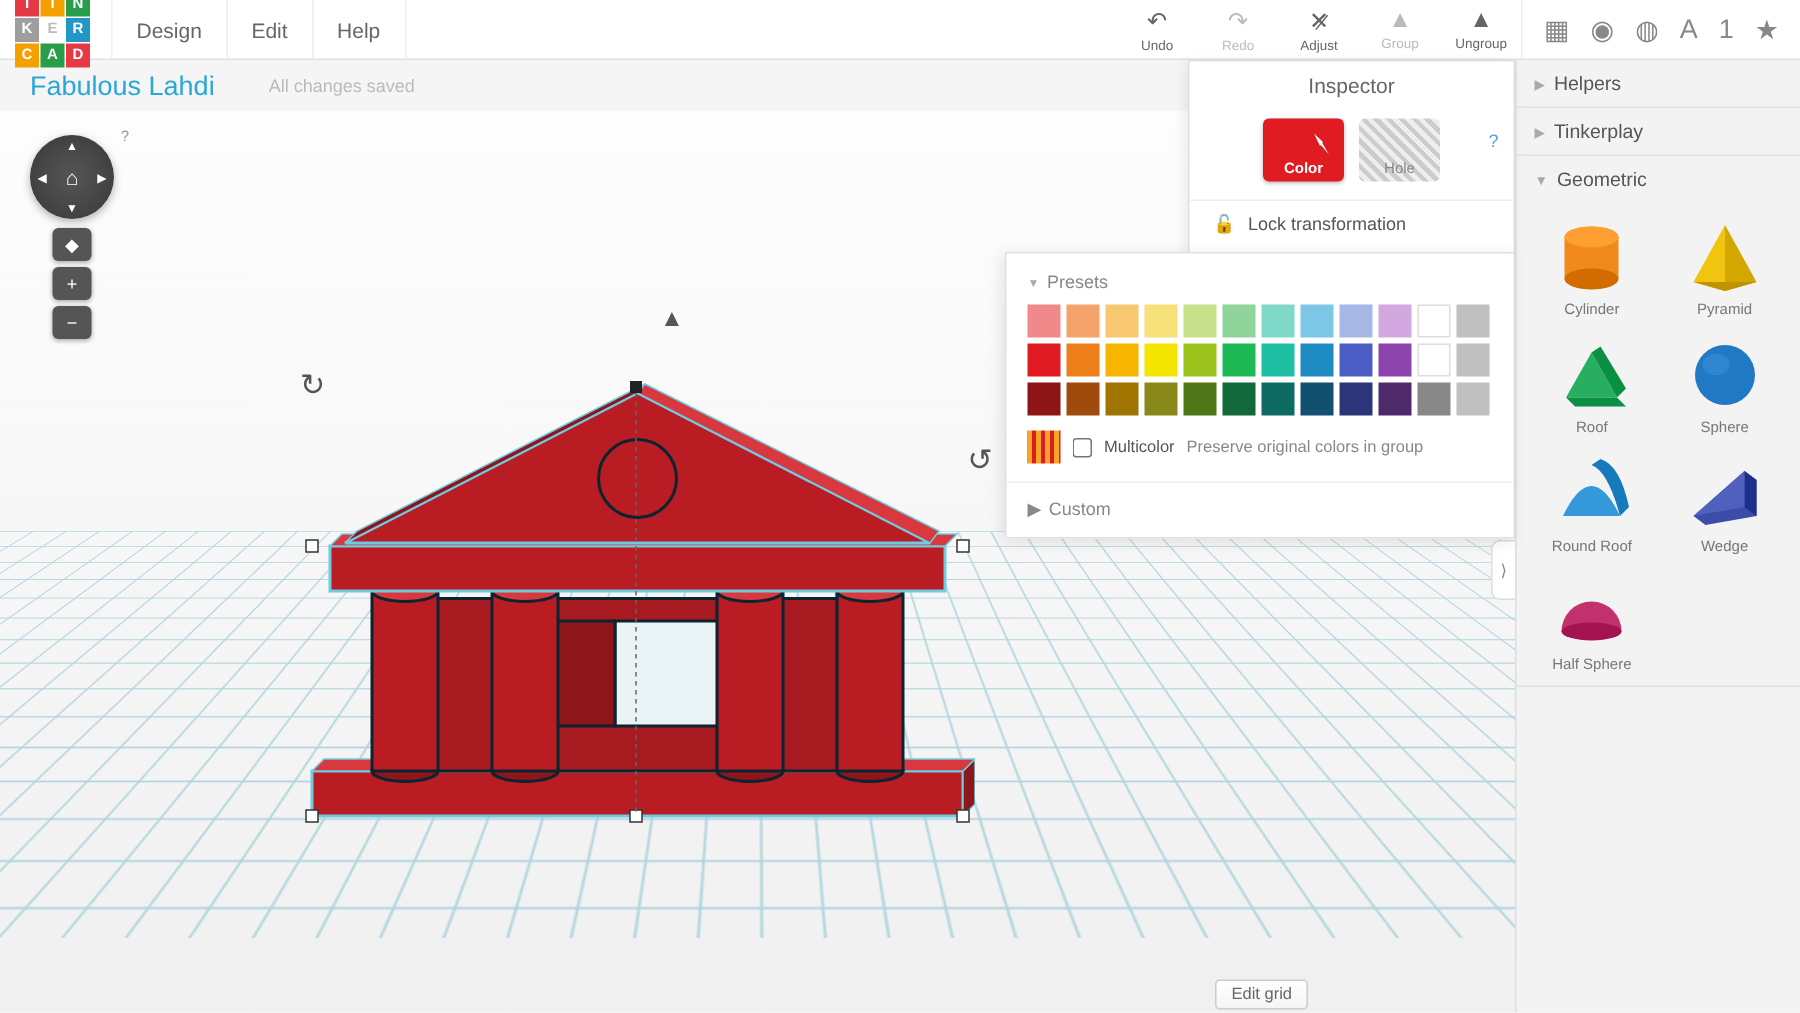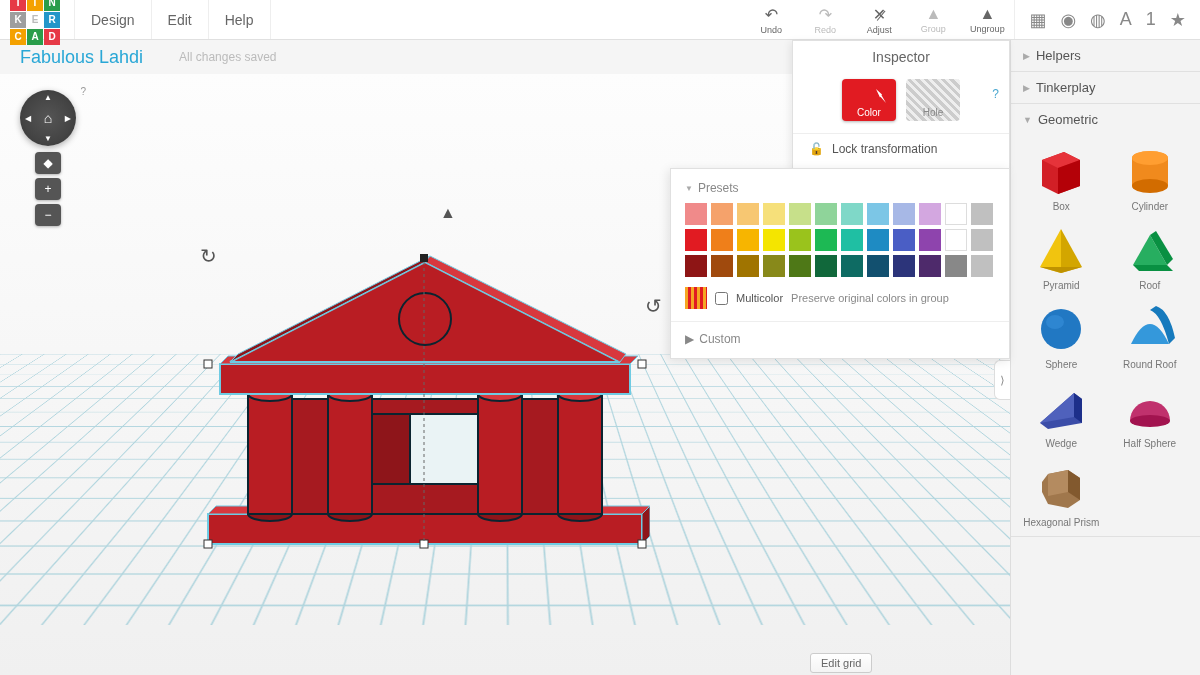--- a/index.html
+++ b/index.html
@@ -50,21 +50,21 @@
 .shapes-grid { display: grid; grid-template-columns: 1fr 1fr; padding: 4px 8px; gap: 2px 4px; }
 .shape-cell { display: flex; flex-direction: column; align-items: center; padding: 4px 0; cursor: pointer; }
 .shape-icon { width: 60px; height: 56px; display: flex; align-items: center; justify-content: center; }
 .shape-label { font-size: 10px; color: #777; margin-top: 2px; text-align: center; }
 
 
 .inspector { position: absolute; top: 40px; right: 190px; width: 218px; background: #fff; border: 1px solid #e0e0e0; box-shadow: -2px 2px 8px rgba(0,0,0,.08); z-index: 5; }
 .inspector-title { text-align: center; padding: 8px 4px; font-size: 14px; color: #666; }
 .inspector-swatches { display: flex; gap: 10px; justify-content: center; padding: 6px 0 12px; position: relative; }
 .swatch { width: 54px; height: 42px; border-radius: 4px; display: flex; align-items: flex-end; justify-content: center; font-size: 10px; color: #fff; padding-bottom: 3px; cursor: pointer; position: relative; }
-.swatch.color { background: #e11b22; box-shadow: 0 1px 3px rgba(0,0,0,.3); }
+.swatch.color { background: #e11b22; box-shadow: 0 1px 3px rgba(0,0,0,.3); font-weight: bold; }
 .swatch.color::after { content: ''; position: absolute; width: 10px; height: 14px; background: #fff; top: 10px; right: 10px; clip-path: polygon(0 0,60% 40%,45% 55%,100% 100%,55% 45%,40% 60%); }
 .swatch.hole { background: repeating-linear-gradient(45deg,#ccc,#ccc 3px,#eee 3px,#eee 6px); color: #888; }
 .inspector-q { position: absolute; right: 10px; top: 14px; color: #4aa8d0; font-size: 12px; }
 .lock-row { padding: 8px 16px 12px; font-size: 12px; color: #555; display: flex; align-items: center; gap: 8px; border-top: 1px solid #eee; }
 
 
 .presets { position: absolute; top: 168px; right: 190px; width: 340px; background: #fff; border: 1px solid #e0e0e0; box-shadow: -2px 2px 10px rgba(0,0,0,.1); z-index: 6; padding: 10px 0; }
 .presets-header { padding: 2px 14px 8px; font-size: 12px; color: #888; display: flex; align-items: center; gap: 5px; }
 .presets-header .arr { font-size: 8px; color: #aaa; }
 .color-grid { display: grid; grid-template-columns: repeat(12,22px); gap: 4px; padding: 0 14px; }
@@ -293,30 +293,20 @@
       </div>
       <div class="panel-section">
         <div class="panel-header">
           <span class="arr">▼</span>
           <span>Geometric</span>
         </div>
         <div class="shapes-grid">
           <div class="shape-cell">
             <div class="shape-icon">
               <svg width="54" height="50" viewBox="0 0 54 50">
-                <polygon points="8,14 30,6 46,14 46,40 24,48 8,40" fill="#d21f26"></polygon>
-                <polygon points="8,14 30,6 46,14 24,22" fill="#e6333a"></polygon>
-                <polygon points="46,14 46,40 24,48 24,22" fill="#b40108"></polygon>
-              </svg>
-            </div>
-            <div class="shape-label">Box</div>
-          </div>
-          <div class="shape-cell">
-            <div class="shape-icon">
-              <svg width="54" height="50" viewBox="0 0 54 50">
                 <ellipse cx="27" cy="12" rx="18" ry="7" fill="#ff9e31"></ellipse>
                 <rect x="9" y="12" width="36" height="28" fill="#f08a1d"></rect>
                 <ellipse cx="27" cy="40" rx="18" ry="7" fill="#d26c00"></ellipse>
                 <ellipse cx="27" cy="12" rx="18" ry="7" fill="#ff9e31"></ellipse>
               </svg>
             </div>
             <div class="shape-label">Cylinder</div>
           </div>
           <div class="shape-cell">
             <div class="shape-icon">
@@ -369,28 +359,18 @@
           </div>
           <div class="shape-cell">
             <div class="shape-icon">
               <svg width="54" height="50" viewBox="0 0 54 50">
                 <path d="M7,38 A20,20 0 0 1 47,38 Z" fill="#c0316d"></path>
                 <ellipse cx="27" cy="38" rx="20" ry="6" fill="#a2134f"></ellipse>
               </svg>
             </div>
             <div class="shape-label">Half Sphere</div>
           </div>
-          <div class="shape-cell">
-            <div class="shape-icon">
-              <svg width="54" height="50" viewBox="0 0 54 50">
-                <polygon points="14,12 34,8 46,16 46,38 34,46 14,42 8,30 8,20" fill="#a0774c"></polygon>
-                <polygon points="34,8 46,16 46,38 34,30" fill="#82592e"></polygon>
-                <polygon points="14,12 34,8 34,30 14,34" fill="#b48b60"></polygon>
-              </svg>
-            </div>
-            <div class="shape-label">Hexagonal Prism</div>
-          </div>
         </div>
       </div>
     </div>
 </div>
 
 <button class="edit-grid-btn">Edit grid</button>
 
 </body></html>

